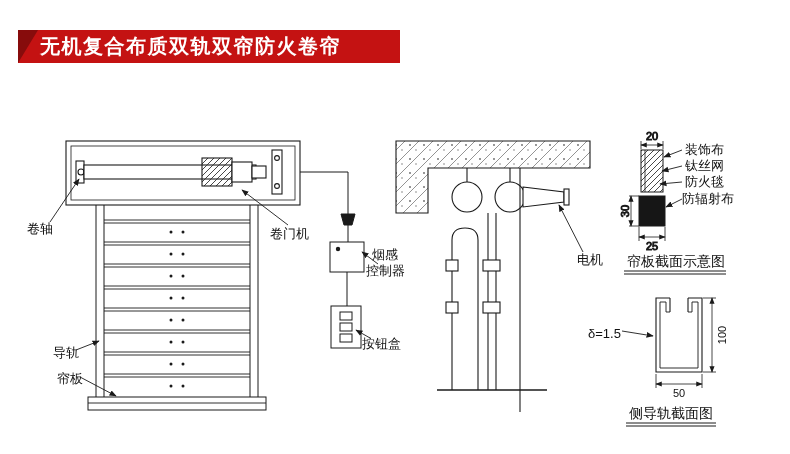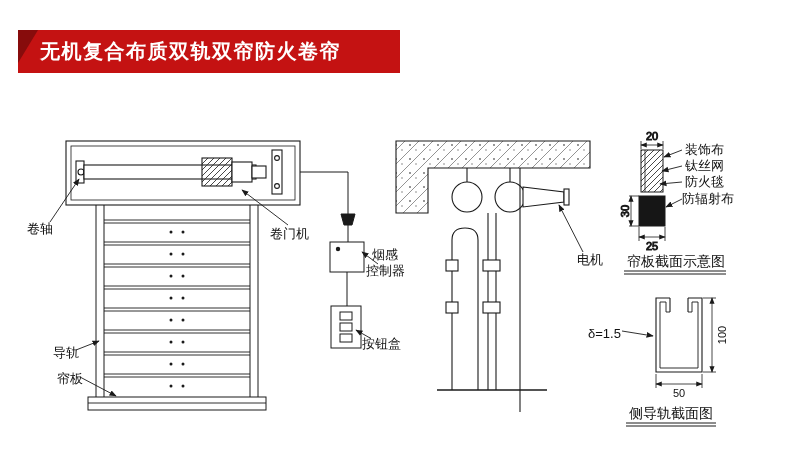--- a/index.html
+++ b/index.html
@@ -1,21 +1,21 @@
 <!DOCTYPE html>
 <html><head>
 <meta charset="utf-8">
 <style>
   html,body{margin:0;padding:0;background:#ffffff;}
   .canvas{
     position:relative;width:790px;height:454px;background:#ffffff;
     font-family:"Liberation Sans","DejaVu Sans",sans-serif;overflow:hidden;
   }
   .banner{
-    position:absolute;left:18px;top:30px;width:382px;height:43px;
+    position:absolute;left:18px;top:30px;width:382px;height:33px;
     background:#c41212;display:flex;align-items:center;
   }
   .banner-fold{
     position:absolute;left:0;top:0;width:20px;height:33px;background:#870c0c;
     clip-path:polygon(0 0,100% 0,0 100%);
   }
   .banner-title{
     position:relative;color:#ffffff;font-weight:bold;font-size:20px;
     letter-spacing:1.5px;padding-left:22px;white-space:nowrap;
   }

